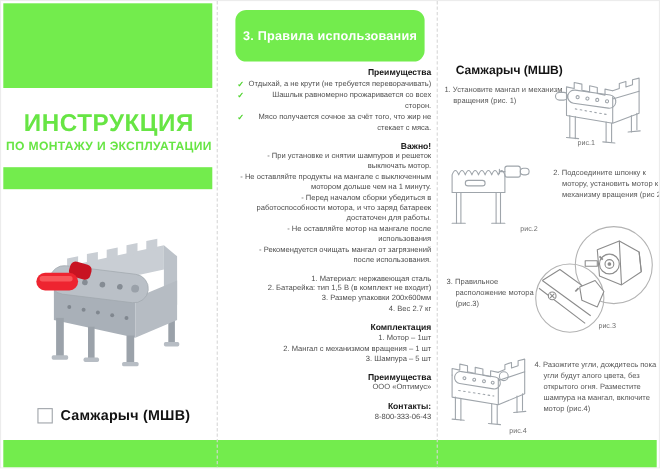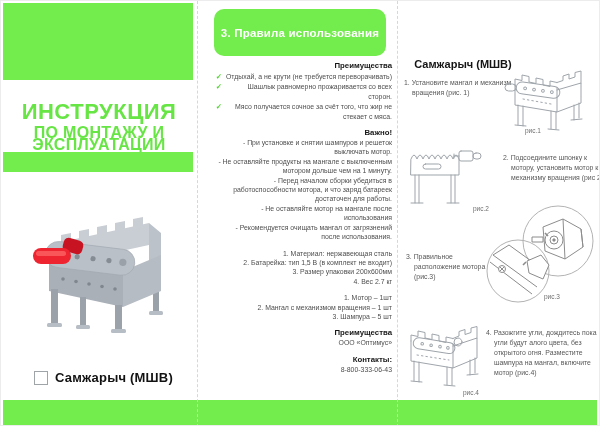--- a/index.html
+++ b/index.html
@@ -12,21 +12,21 @@
   .panel{position:absolute;top:0;height:426px;}
   .panel-left{left:0;width:196px;}
   .panel-mid{left:196px;width:200px;}
   .panel-right{left:396px;width:204px;}
 
   
   .top-block{left:2px;top:2px;width:190px;height:77px;}
   .mid-bar{left:2px;top:151px;width:190px;height:20px;}
   .cover-titles{position:absolute;left:0;top:97px;width:196px;text-align:center;color:#67e544;}
   .cover-titles h1{margin:0;font-size:22px;font-weight:bold;letter-spacing:.5px;line-height:28px;}
-  .cover-titles h2{margin:1px 0 0 0;font-size:16px;font-weight:bold;letter-spacing:.3px;line-height:12px;}
+  .cover-titles h2{margin:1px 0 0 0;font-size:11px;font-weight:bold;letter-spacing:.3px;line-height:12px;}
   .grill-art{position:absolute;left:26px;top:184px;}
   .product-label{position:absolute;left:33px;top:369px;display:flex;align-items:center;gap:7px;}
   .swatch{width:14px;height:14px;border:1.6px solid #9fa4a9;background:#fff;box-sizing:border-box;}
   .product-label b{font-size:13px;color:#121212;letter-spacing:.2px;}
 
   
   .pill{position:absolute;top:8px;height:47px;background:#73ec4d;border-radius:10px;
         display:flex;align-items:center;justify-content:center;color:#fff;font-weight:bold;
         font-size:11.5px;letter-spacing:.2px;z-index:2;}
   .pill-mid{left:17px;width:172px;}
@@ -163,20 +163,21 @@
       </div>
 
       <div class="sec">
         <p class="plain-item">1. Материал: нержавеющая сталь</p>
         <p class="plain-item">2. Батарейка: тип 1,5 В (в комплект не входит)</p>
         <p class="plain-item">3. Размер упаковки 200х600мм</p>
         <p class="plain-item">4. Вес 2.7 кг</p>
       </div>
 
       <div class="sec">
+        <h3>Комплектация</h3>
         <p class="plain-item">1. Мотор – 1шт</p>
         <p class="plain-item">2. Мангал с механизмом вращения – 1 шт</p>
         <p class="plain-item">3. Шампура – 5 шт</p>
       </div>
 
       <div class="sec">
         <h3>Преимущества</h3>
         <p class="plain-item">ООО «Оптимус»</p>
       </div>
 

